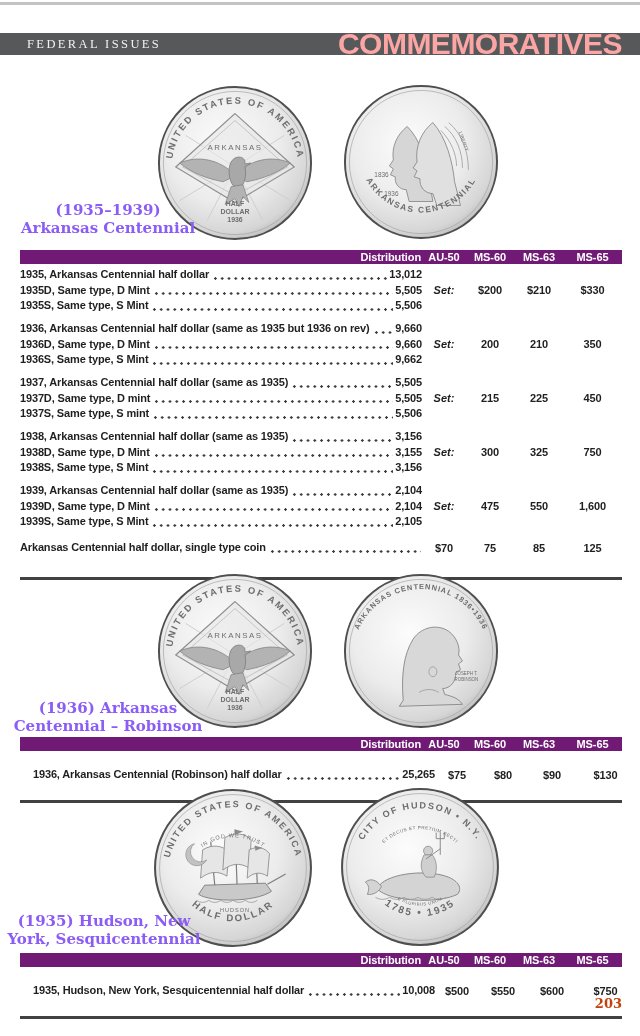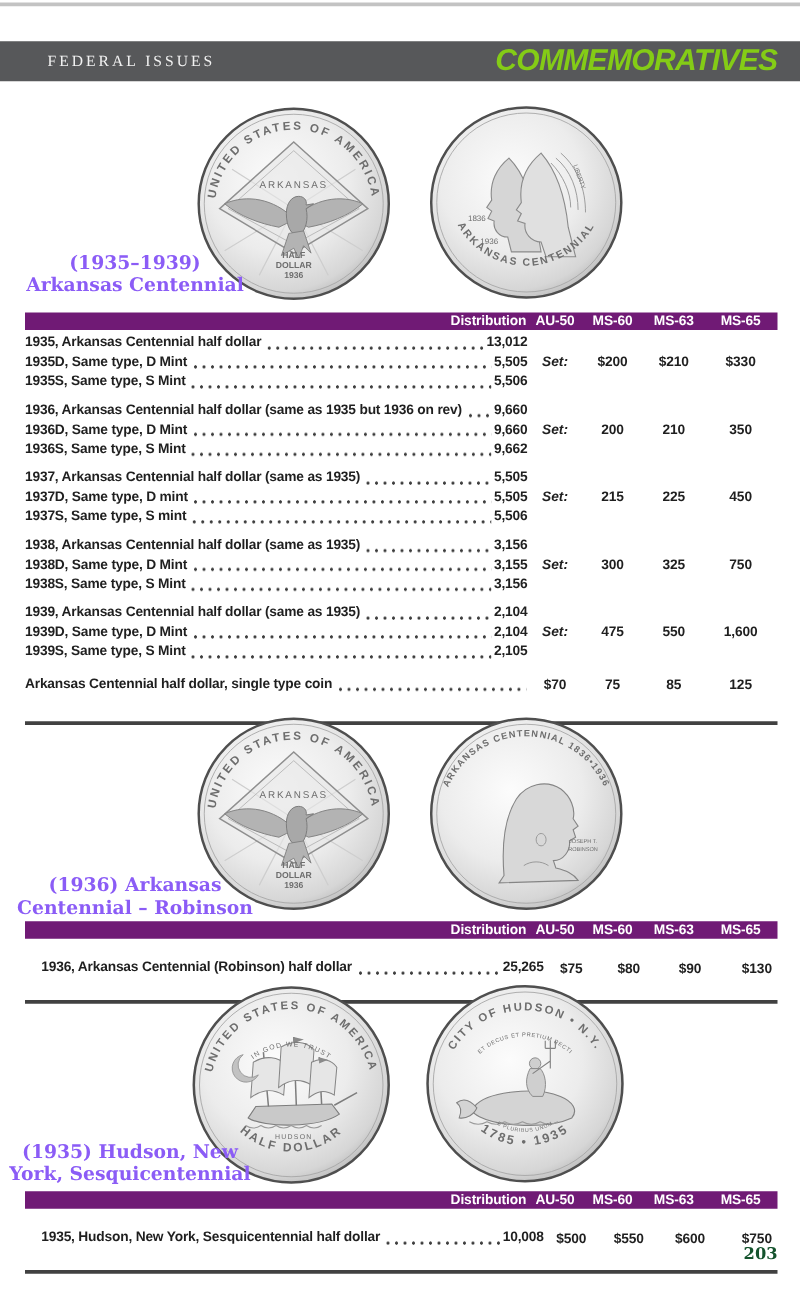--- a/index.html
+++ b/index.html
@@ -1,23 +1,23 @@
 <!DOCTYPE html>
 <html><head>
 <meta charset="utf-8">
 <style>
   html,body{margin:0;padding:0;background:#ffffff;}
   .page{position:relative;width:640px;height:1036px;background:#fff;overflow:hidden;
         font-family:"Liberation Sans",sans-serif;color:#1f1f1f;}
   .top-hairline{position:absolute;left:0;top:2px;width:640px;height:3px;background:#c3c3c3;}
   
-  .header-bar{position:absolute;left:0;top:33px;width:640px;height:32px;background:#57585a;
-              display:flex;align-items:center;justify-content:space-between;padding:0 18px 0 38px;box-sizing:border-box;}
+  .header-bar{position:absolute;left:0;top:33px;width:640px;height:22px;background:#57585a;
+              display:flex;align-items:center;justify-content:space-between;padding:0 18px 0 27px;box-sizing:border-box;}
   .hdr-left{font-family:"Liberation Serif",serif;font-size:12.5px;letter-spacing:2.4px;color:#f2f2f2;}
-  .hdr-right{font-family:"Liberation Sans",sans-serif;font-weight:bold;font-size:24px;letter-spacing:-0.5px;color:#84cc16;font-style:italic;}
+  .hdr-right{font-family:"Liberation Sans",sans-serif;font-weight:bold;font-size:30px;letter-spacing:-0.5px;color:#fca5a5;}
   
   .coin{position:absolute;}
   .coin svg{display:block;}
   .coin-caption{position:absolute;text-align:center;font-family:"DejaVu Serif",serif;font-weight:bold;
                font-size:15px;line-height:18px;color:#8b5cf6;}
   
   .ptable{position:absolute;left:20px;width:602px;}
   .thead{display:grid;grid-template-columns:403px 42px 50px 48px 59px;background:#701a75;color:#fff;
          font-weight:bold;font-size:11px;height:14px;align-items:center;letter-spacing:-0.1px;}
   .thead .h-desc{text-align:right;padding-right:2px;}
@@ -30,21 +30,21 @@
   .dots{flex:1 1 auto;min-width:4px;margin:0 2px 0 3px;overflow:hidden;
         background-image:radial-gradient(circle,#3c3c3c 1.05px,transparent 1.45px);
         background-size:6.8px 3px;background-repeat:repeat-x;background-position:left bottom 3px;}
   .dist{flex:0 0 auto;text-align:left;padding-right:1px;}
   .setlbl{font-style:italic;text-align:center;font-size:11px;}
   .val{text-align:center;font-size:11px;letter-spacing:-0.1px;}
   .single{padding:3px 0 3px;}
   .onerow{border-bottom:3px solid #414141;}
   .onerow .group{margin:13px;padding:3px 0 4px;}
   
-  .page-num{position:absolute;right:18px;top:996px;font-family:"DejaVu Serif",serif;font-weight:bold;font-size:13px;color:#14532d;}
+  .page-num{position:absolute;right:18px;top:996px;font-family:"DejaVu Serif",serif;font-weight:bold;font-size:13px;color:#c2410c;}
   
   .ctx{fill:#6d6d6d;font-family:"Liberation Sans",sans-serif;}
 </style>
 </head>
 <body>
 
 <div class="page">
 
   <div class="top-hairline"></div>
 

